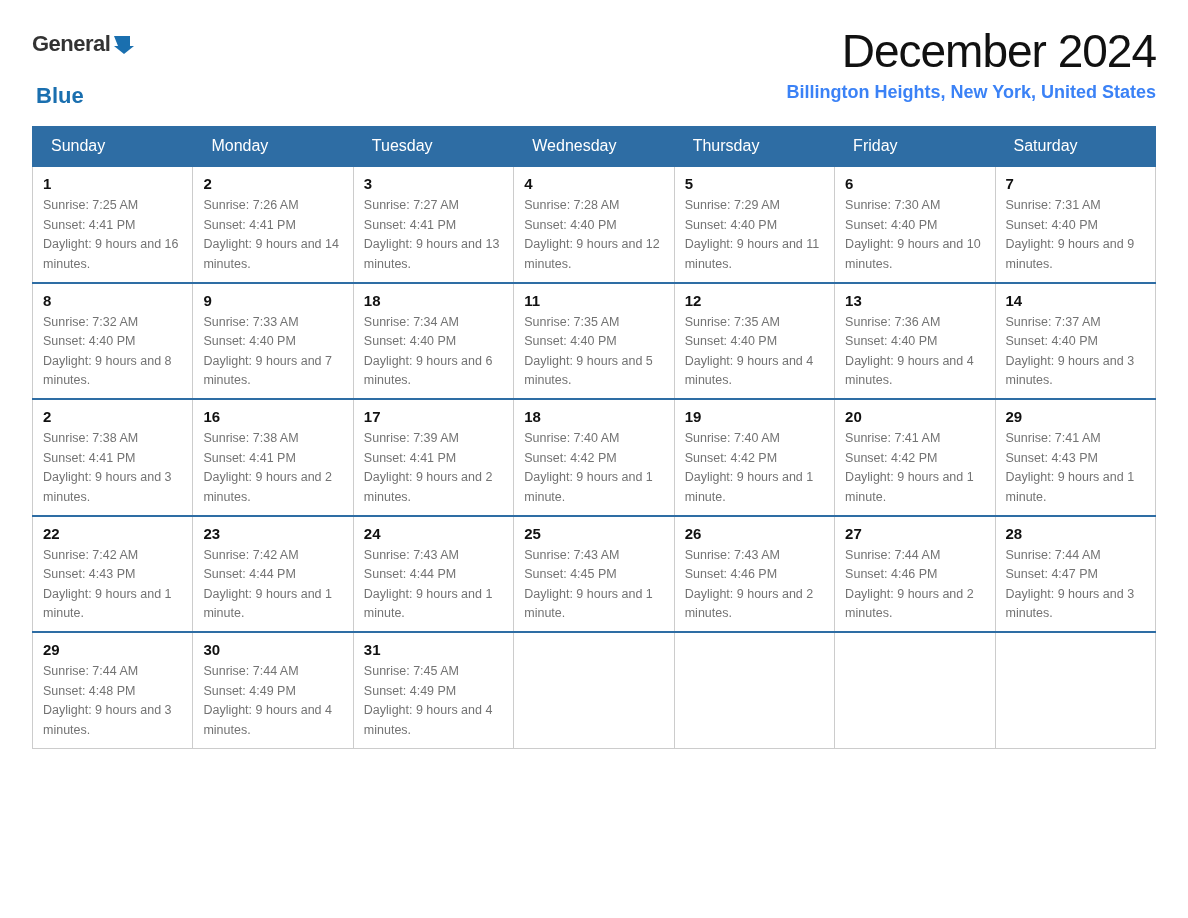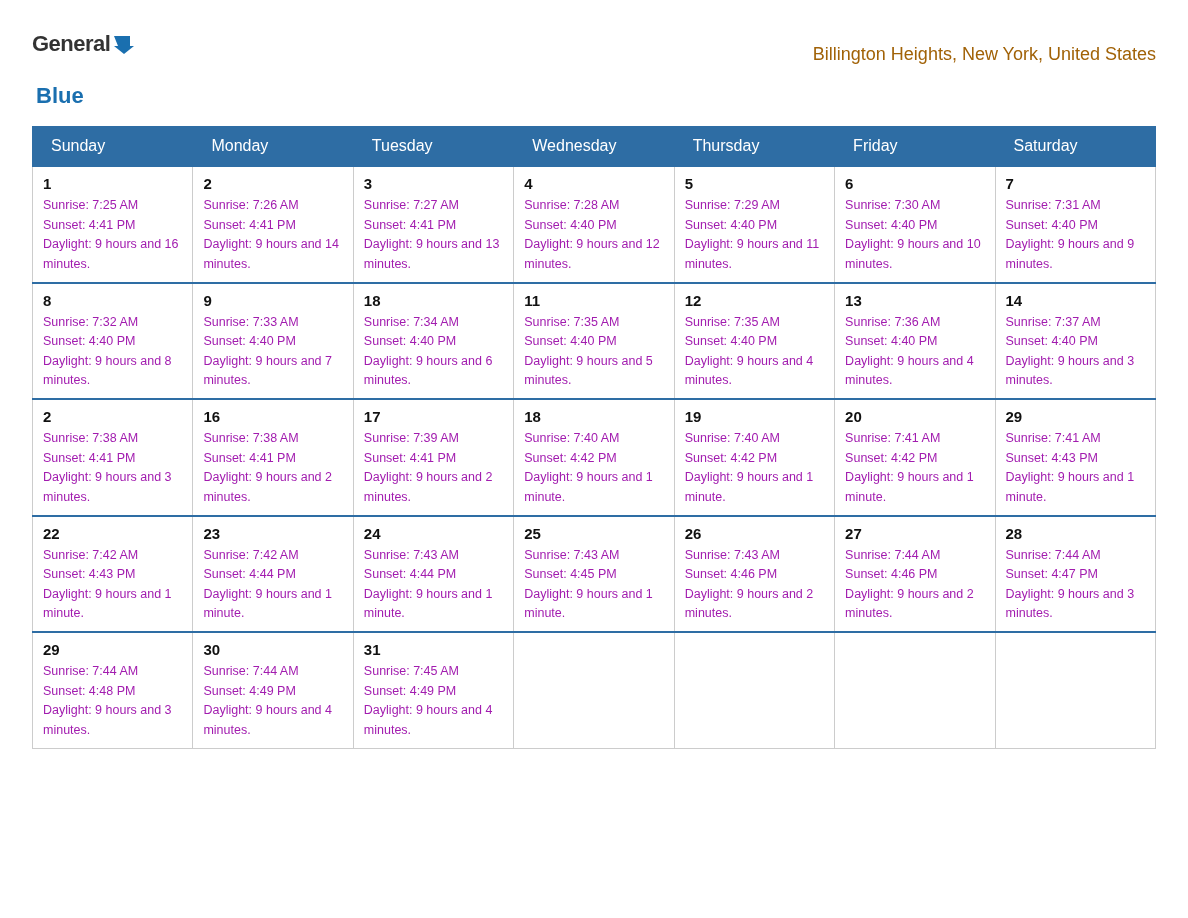--- a/index.html
+++ b/index.html
@@ -57,22 +57,23 @@
       text-align: right;
     }
     .calendar-title {
       font-size: 46px;
       font-weight: normal;
       color: #111;
       letter-spacing: -1px;
     }
     .calendar-subtitle {
       font-size: 18px;
-      color: #a16207;
-      margin-top: 20px;
+      color: #3b82f6;
+      margin-top: 4px;
+      font-weight: bold;
     }
     .calendar-table {
       width: 100%;
       border-collapse: collapse;
       border: 1px solid #aaa;
     }
     .calendar-table th {
       background-color: #2e6da4;
       color: #fff;
       font-size: 16px;
@@ -91,21 +92,21 @@
     }
     .day-number {
       font-size: 15px;
       font-weight: bold;
       color: #111;
       display: block;
       margin-bottom: 4px;
     }
     .day-info {
       font-size: 12.5px;
-      color: #a21caf;
+      color: #737373;
       line-height: 1.55;
     }
     .empty-cell {
       background: #fff;
     }
     .week-row td {
       border-top: 2px solid #2e6da4;
     }
   </style>
 </head>
@@ -119,20 +120,21 @@
         <svg class="logo-icon" viewBox="0 0 22 22">
           <polygon points="2,4 18,4 18,14 22,14 12,22 2,14 6,14" fill="#1a6faf"></polygon>
         </svg>
       </div>
       <div class="logo-row2">
         <span class="logo-text-blue">Blue</span>
       </div>
     </div>
   </div>
   <div class="title-section">
+    <div class="calendar-title">December 2024</div>
     <div class="calendar-subtitle">Billington Heights, New York, United States</div>
   </div>
 </div>
 
 <table class="calendar-table">
   <thead>
     <tr>
       <th>Sunday</th>
       <th>Monday</th>
       <th>Tuesday</th>

